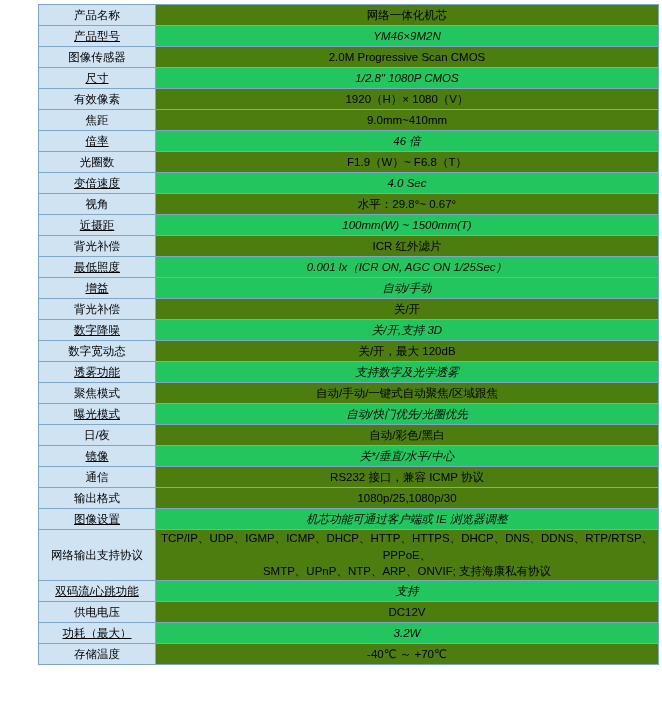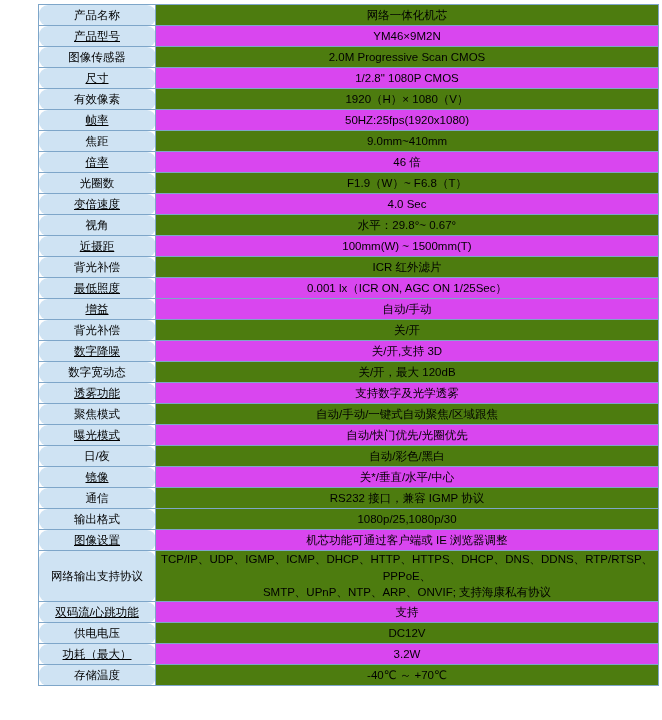--- a/index.html
+++ b/index.html
@@ -33,29 +33,29 @@
     line-height: 1.25;
     height: 21px;
     box-sizing: border-box;
   }
   td.label-cell {
     width: 117px;
     background: #cfe3f3;
     color: #000;
     font-size: 11.5px;
     padding: 2px 1px;
-    border-radius: 9px;
   }
   td.value-cell {
     width: 503px;
     background: #4d7c0f;
     padding: 2px 4px;
   }
   tr.alt td.value-cell {
-    background: #d946ef;
+    background: #22c55e;
+    font-style: italic;
   }
   tr.alt td.label-cell {
     background: #cfe3f3;
     text-decoration: underline;
   }
   td.value-cell.two-line {
     height: 40px;
     line-height: 1.45;
   }
   td.label-cell.two-line {
@@ -84,24 +84,20 @@
           <td class="value-cell">2.0M  Progressive Scan CMOS</td>
         </tr>
         <tr class="alt">
           <td class="label-cell">尺寸</td>
           <td class="value-cell">1/2.8"  1080P  CMOS</td>
         </tr>
         <tr>
           <td class="label-cell">有效像素</td>
           <td class="value-cell">1920（H）× 1080（V）</td>
         </tr>
-        <tr class="alt">
-          <td class="label-cell">帧率</td>
-          <td class="value-cell">50HZ:25fps(1920x1080)</td>
-        </tr>
         <tr>
           <td class="label-cell">焦距</td>
           <td class="value-cell">9.0mm~410mm</td>
         </tr>
         <tr class="alt">
           <td class="label-cell">倍率</td>
           <td class="value-cell">46 倍</td>
         </tr>
         <tr>
           <td class="label-cell">光圈数</td>
@@ -158,21 +154,21 @@
         <tr>
           <td class="label-cell">日/夜</td>
           <td class="value-cell">自动/彩色/黑白</td>
         </tr>
         <tr class="alt">
           <td class="label-cell">镜像</td>
           <td class="value-cell">关*/垂直/水平/中心</td>
         </tr>
         <tr>
           <td class="label-cell">通信</td>
-          <td class="value-cell">RS232 接口，兼容 IGMP 协议</td>
+          <td class="value-cell">RS232 接口，兼容 ICMP 协议</td>
         </tr>
         <tr>
           <td class="label-cell">输出格式</td>
           <td class="value-cell">1080p/25,1080p/30</td>
         </tr>
         <tr class="alt">
           <td class="label-cell">图像设置</td>
           <td class="value-cell">机芯功能可通过客户端或 IE 浏览器调整</td>
         </tr>
         <tr>

